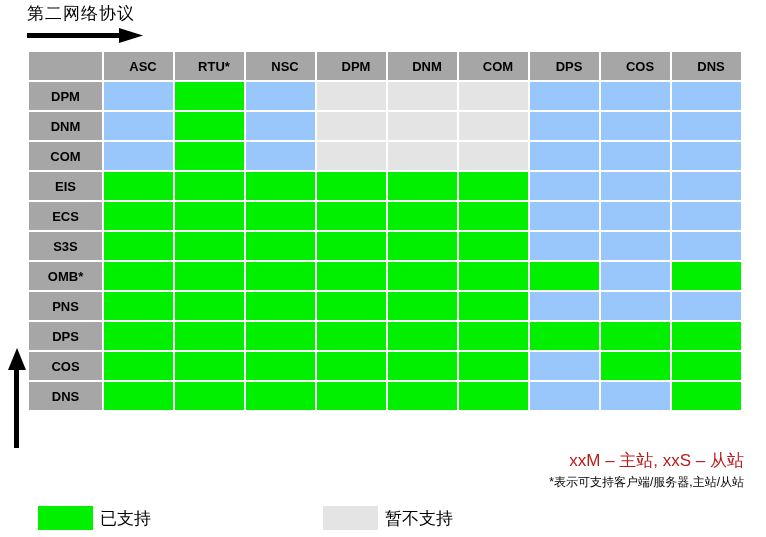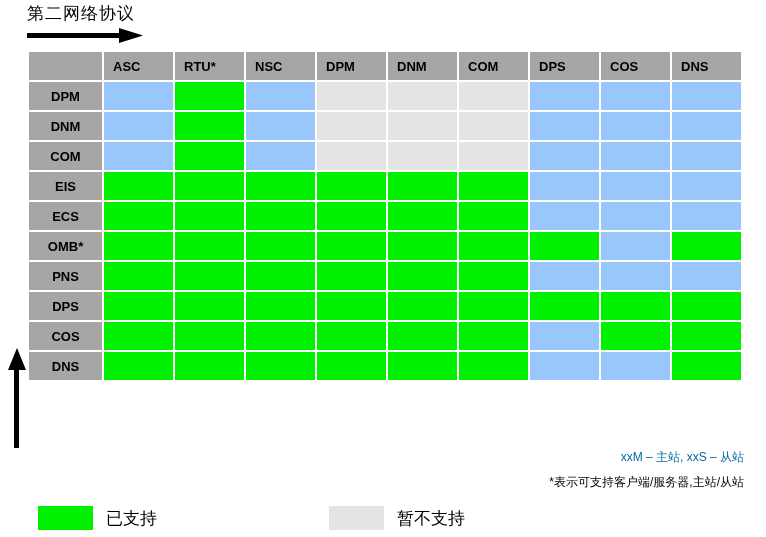--- a/index.html
+++ b/index.html
@@ -65,42 +65,42 @@
     vertical-align: middle;
     box-sizing: border-box;
   }
   #matrix th.corner {
     width: 73px;
     background: #a6a6a6;
   }
   #matrix th.colhead {
     width: 69px;
     background: #a6a6a6;
-    text-align: left;
+    text-align: center;
     padding-left: 9px;
   }
   #matrix th.rowhead {
     width: 73px;
     background: #a6a6a6;
     text-align: center;
   }
   #matrix td.cell {
     width: 69px;
   }
   .c-green { background: #00f000; }
   .c-blue  { background: #99c6fb; }
   .c-gray  { background: #e4e4e4; }
 
   
   #note-1 {
     position: absolute;
     right: 22px;
     top: 449px;
-    font-size: 12px;
-    color: #0369a1;
+    font-size: 17px;
+    color: #b91c1c;
     text-align: right;
     white-space: nowrap;
   }
   #note-2 {
     position: absolute;
     right: 22px;
     top: 474px;
     font-size: 12px;
     color: #000;
     text-align: right;
@@ -121,21 +121,21 @@
     align-items: center;
   }
   .legend-swatch {
     width: 55px;
     height: 24px;
     display: inline-block;
   }
   .legend-label {
     font-size: 17px;
     color: #000;
-    margin-left: 13px;
+    margin-left: 7px;
     white-space: nowrap;
   }
   .legend-gap-1 { width: 104px; }
   .legend-gap-2 { width: 68px; }
 </style>
 </head>
 <body>
 
 <div id="top-axis-label">第二网络协议</div>
 
@@ -219,20 +219,32 @@
         <td class="cell c-green" style="background: rgb(0, 240, 0);"></td>
         <td class="cell c-green" style="background: rgb(0, 240, 0);"></td>
         <td class="cell c-green" style="background: rgb(0, 240, 0);"></td>
         <td class="cell c-green" style="background: rgb(0, 240, 0);"></td>
         <td class="cell c-green" style="background: rgb(0, 240, 0);"></td>
         <td class="cell c-blue" style="background: rgb(153, 198, 251);"></td>
         <td class="cell c-blue" style="background: rgb(153, 198, 251);"></td>
         <td class="cell c-blue" style="background: rgb(153, 198, 251);"></td>
       </tr>
       <tr>
+        <th class="rowhead">S3S</th>
+        <td class="cell c-green" style="background: rgb(0, 240, 0);"></td>
+        <td class="cell c-green" style="background: rgb(0, 240, 0);"></td>
+        <td class="cell c-green" style="background: rgb(0, 240, 0);"></td>
+        <td class="cell c-green" style="background: rgb(0, 240, 0);"></td>
+        <td class="cell c-green" style="background: rgb(0, 240, 0);"></td>
+        <td class="cell c-green" style="background: rgb(0, 240, 0);"></td>
+        <td class="cell c-blue" style="background: rgb(153, 198, 251);"></td>
+        <td class="cell c-blue" style="background: rgb(153, 198, 251);"></td>
+        <td class="cell c-blue" style="background: rgb(153, 198, 251);"></td>
+      </tr>
+      <tr>
         <th class="rowhead">OMB*</th>
         <td class="cell c-green" style="background: rgb(0, 240, 0);"></td>
         <td class="cell c-green" style="background: rgb(0, 240, 0);"></td>
         <td class="cell c-green" style="background: rgb(0, 240, 0);"></td>
         <td class="cell c-green" style="background: rgb(0, 240, 0);"></td>
         <td class="cell c-green" style="background: rgb(0, 240, 0);"></td>
         <td class="cell c-green" style="background: rgb(0, 240, 0);"></td>
         <td class="cell c-green" style="background: rgb(0, 240, 0);"></td>
         <td class="cell c-blue" style="background: rgb(153, 198, 251);"></td>
         <td class="cell c-green" style="background: rgb(0, 240, 0);"></td>

